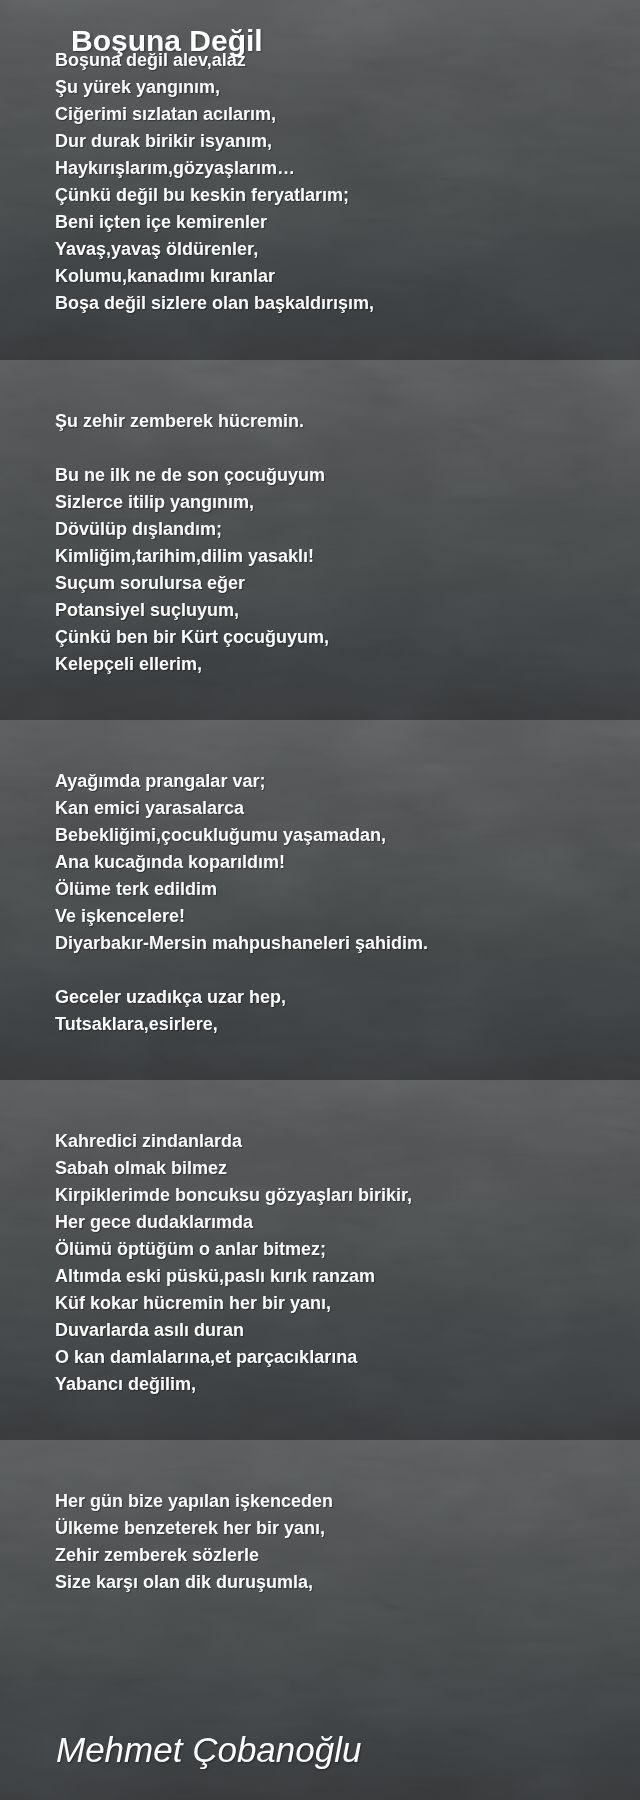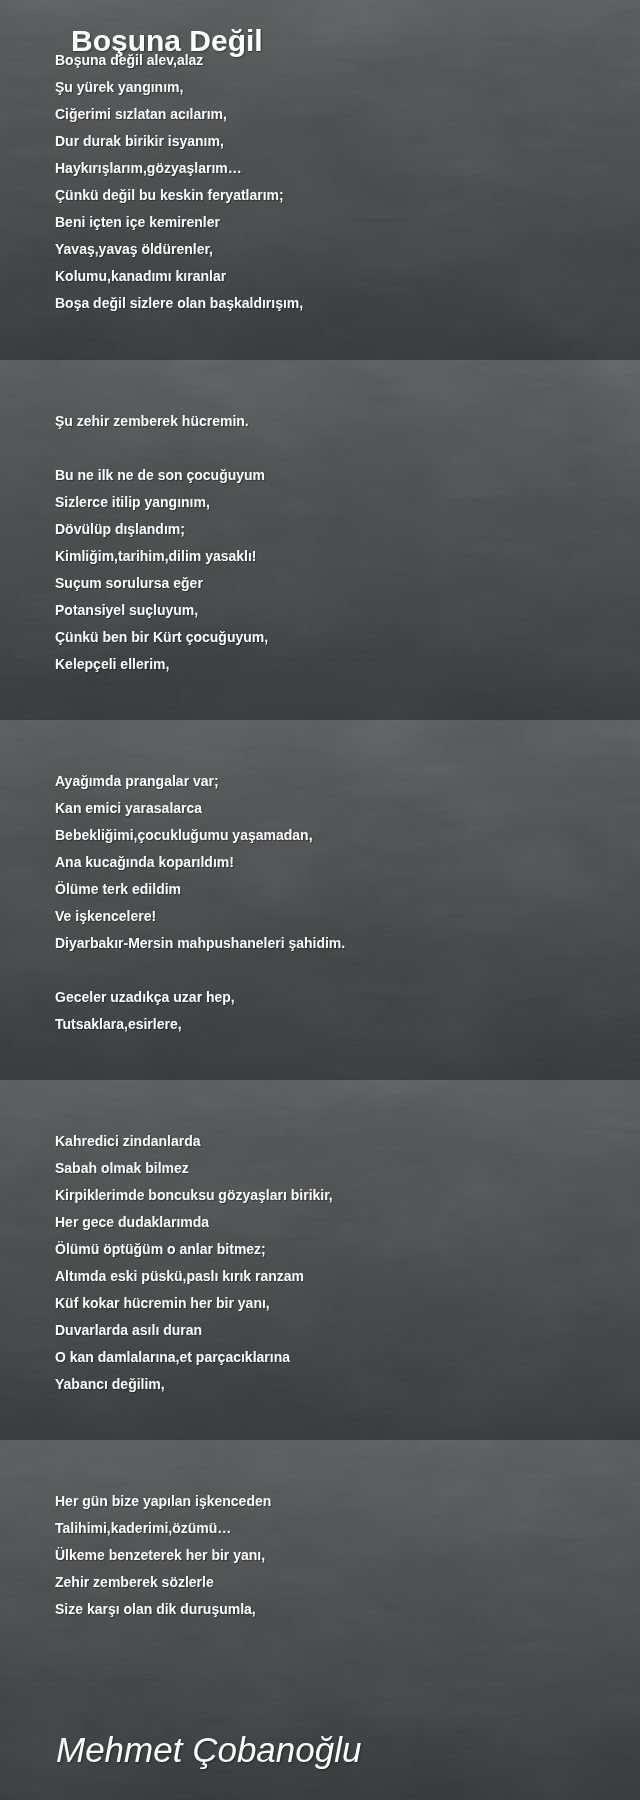--- a/index.html
+++ b/index.html
@@ -35,21 +35,21 @@
     position: absolute; left: 0;
     width: 640px; height: 360px;
     z-index: 2;
   }
   .lines {
     position: absolute; left: 55px; top: 48px; right: 14px;
   }
   .line {
     min-height: 27px;
     line-height: 27px;
-    font-size: 14px;
+    font-size: 18px;
     font-weight: 700;
     color: #fdfdfd;
     white-space: pre-wrap;
     text-shadow: 1px 1px 1px rgba(0,0,0,0.40);
   }
   .title {
     position: absolute; left: 55px; top: 6px; margin: 16px;
     font-size: 30px;
     line-height: 38px;
     font-weight: 700;
@@ -145,21 +145,20 @@
       <div class="line">Küf kokar hücremin her bir yanı,</div>
       <div class="line">Duvarlarda asılı duran</div>
       <div class="line">O kan damlalarına,et parçacıklarına</div>
       <div class="line">Yabancı değilim,</div>
     </div>
   </section>
 
   <section class="stanza" style="top:1440px">
     <div class="lines">
       <div class="line">Her gün bize yapılan işkenceden</div>
-      <div class="line">Talihimi,kaderimi,özümü…</div>
       <div class="line">Ülkeme benzeterek her bir yanı,</div>
       <div class="line">Zehir zemberek sözlerle</div>
       <div class="line">Size karşı olan dik duruşumla,</div>
     </div>
     <div class="author">Mehmet Çobanoğlu</div>
   </section>
 
 </div>
 
 </body></html>

